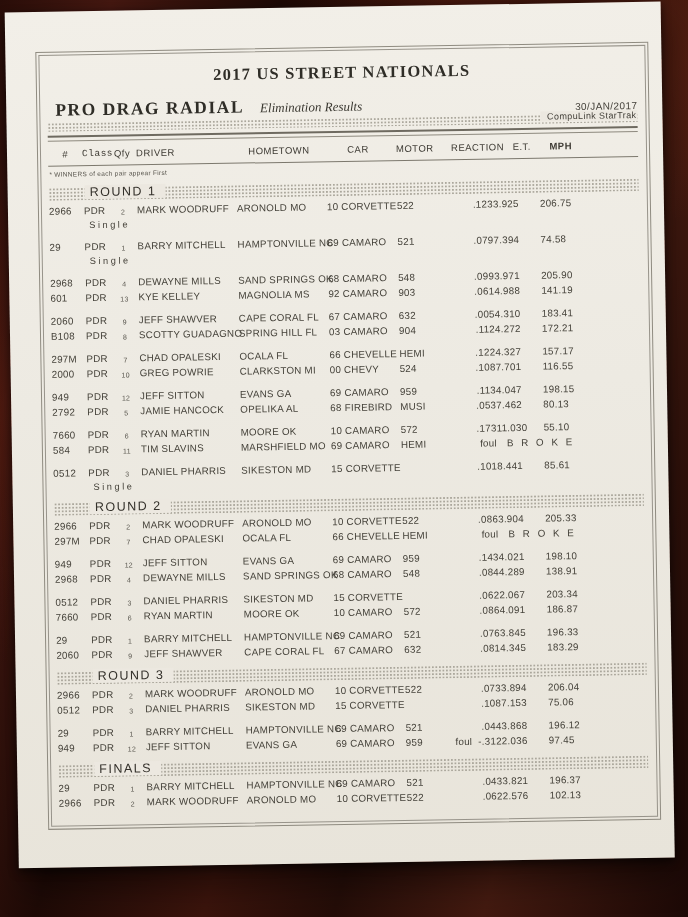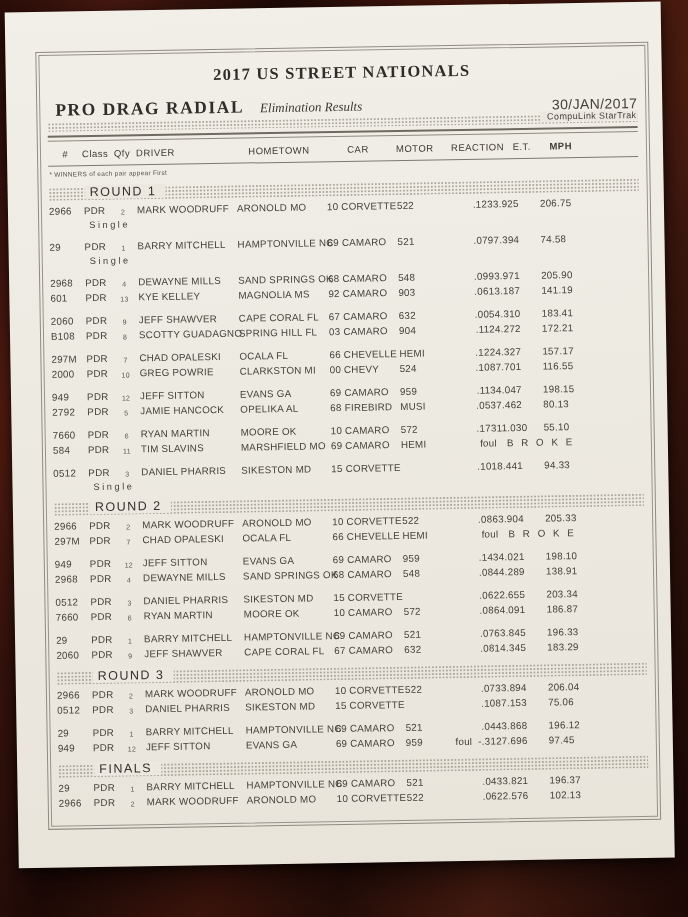--- a/index.html
+++ b/index.html
@@ -28,37 +28,37 @@
   .page-inner{position:absolute;inset:3px;padding:0 8px 0 7px;color:#413e36;}
 
   .page-title{
     text-align:center;font-family:"Liberation Serif", serif;font-weight:bold;
     font-size:16.5px;letter-spacing:1.2px;color:#2f2d27;margin-top:12px;
   }
   .header-row{display:flex;justify-content:space-between;align-items:flex-end;margin-top:12px;padding-left:8px;}
   .cat-wrap{display:flex;align-items:baseline;}
   .category{font-family:"Liberation Serif", serif;font-weight:bold;font-size:17.5px;letter-spacing:1.5px;color:#2f2d27;}
   .subtitle{font-family:"Liberation Serif", serif;font-style:italic;font-size:13px;margin-left:16px;color:#3a3831;}
-  .event-date{text-align:right;font-size:14px;letter-spacing:.4px;color:#44413a;}
+  .event-date{text-align:right;font-size:10px;letter-spacing:.4px;color:#44413a;}
   .band{
     background-image:radial-gradient(circle,#aba79c 1px,rgba(0,0,0,0) 1.15px);
     background-size:3.5px 3.5px;
   }
   .header-band{position:relative;height:9px;margin-top:2px;}
   .timing-system{
     position:absolute;right:0;top:-3px;background:#ece8e0;
     padding:0 1px 0 7px;font-size:9px;letter-spacing:.4px;color:#44413a;
   }
   .rule-heavy{height:3px;border-top:2px solid #6e6a60;border-bottom:1px solid #8d897e;margin-top:4px;}
   .rule-light{border-top:1.5px solid #7c786d;}
 
   .grid-row{display:grid;grid-template-columns:34px 28px 24px 102px 86px 72px 57px 41px 47px 41px 1fr;}
   .col-headers{font-size:9.5px;letter-spacing:.5px;color:#3d3a33;padding:7px 0 6px;}
   .h-num{text-align:center;font-style:italic;}
-  .h-cls{padding-left:0px;}
+  .h-cls{padding-left:0px;font-family:Liberation Mono, monospace;}
   .h-qfy{text-align:center;}
   .h-driver{padding-left:2px;}
   .h-hometown{text-align:center;}
   .h-car{text-align:center;}
   .h-motor{padding-left:2px;}
   .h-reaction,.h-et,.h-mph{text-align:right;}
   .h-et{padding-right:8px;text-align:right;}.h-mph{padding-right:8px;font-weight:bold;}
 
   .winners-note{font-size:6.5px;letter-spacing:.3px;color:#56534b;margin:4px 0 2px 1px;}
 
@@ -189,21 +189,21 @@
     <div class="cell-num">601</div>
     <div class="cell-cls">PDR</div>
     <div class="cell-qfy">13</div>
     <div class="cell-driver">KYE KELLEY</div>
     <div class="cell-hometown">MAGNOLIA MS</div>
     <div class="cell-car">92 CAMARO</div>
     <div class="cell-motor">903</div>
     <div class="cell-reaction">
                   <span>.061</span>
                 </div>
-    <div class="cell-et">3.187</div>
+    <div class="cell-et">4.988</div>
     <div class="cell-mph">141.19</div>
     <div></div>
   </div>
             </div>
             <div class="pair">
               <div class="grid-row row">
     <div class="cell-num">2060</div>
     <div class="cell-cls">PDR</div>
     <div class="cell-qfy">9</div>
     <div class="cell-driver">JEFF SHAWVER</div>
@@ -335,21 +335,21 @@
     <div class="cell-cls">PDR</div>
     <div class="cell-qfy">3</div>
     <div class="cell-driver">DANIEL PHARRIS</div>
     <div class="cell-hometown">SIKESTON MD</div>
     <div class="cell-car">15 CORVETTE</div>
     <div class="cell-motor"></div>
     <div class="cell-reaction">
                   <span>.101</span>
                 </div>
     <div class="cell-et">8.441</div>
-    <div class="cell-mph">94.33</div>
+    <div class="cell-mph">85.61</div>
     <div></div>
   </div>
               <div class="single-note">Single</div>
             </div>
           </section>
           <section class="round round-2">
             <div class="band round-band">
               <span class="round-label">ROUND 2</span>
             </div>
             <div class="pair">
@@ -421,21 +421,21 @@
     <div class="cell-num">0512</div>
     <div class="cell-cls">PDR</div>
     <div class="cell-qfy">3</div>
     <div class="cell-driver">DANIEL PHARRIS</div>
     <div class="cell-hometown">SIKESTON MD</div>
     <div class="cell-car">15 CORVETTE</div>
     <div class="cell-motor"></div>
     <div class="cell-reaction">
                   <span>.062</span>
                 </div>
-    <div class="cell-et">2.655</div>
+    <div class="cell-et">2.067</div>
     <div class="cell-mph">203.34</div>
     <div></div>
   </div>
               <div class="grid-row row">
     <div class="cell-num">7660</div>
     <div class="cell-cls">PDR</div>
     <div class="cell-qfy">6</div>
     <div class="cell-driver">RYAN MARTIN</div>
     <div class="cell-hometown">MOORE OK</div>
     <div class="cell-car">10 CAMARO</div>
@@ -538,21 +538,21 @@
     <div class="cell-cls">PDR</div>
     <div class="cell-qfy">12</div>
     <div class="cell-driver">JEFF SITTON</div>
     <div class="cell-hometown">EVANS GA</div>
     <div class="cell-car">69 CAMARO</div>
     <div class="cell-motor">959</div>
     <div class="cell-reaction">
                   <span>foul</span>
                   <span>-.312</span>
                 </div>
-    <div class="cell-et">7.696</div>
+    <div class="cell-et">2.036</div>
     <div class="cell-mph">97.45</div>
     <div></div>
   </div>
             </div>
           </section>
           <section class="round round-f">
             <div class="band round-band">
               <span class="round-label">FINALS</span>
             </div>
             <div class="pair">

